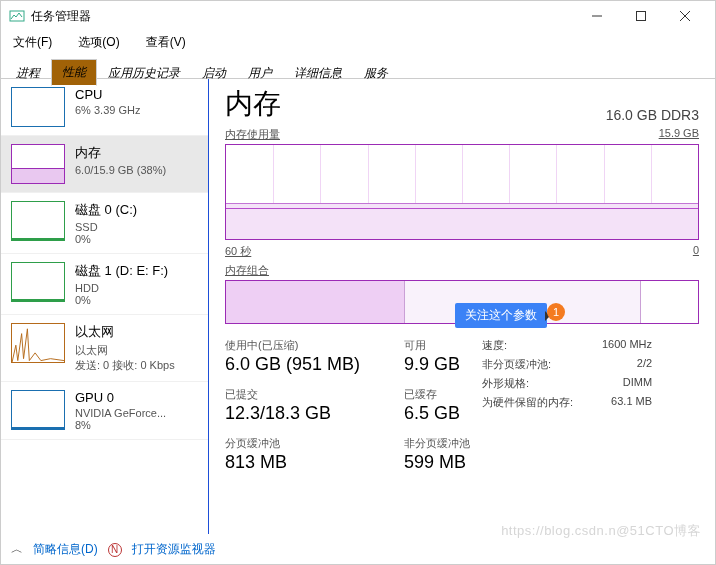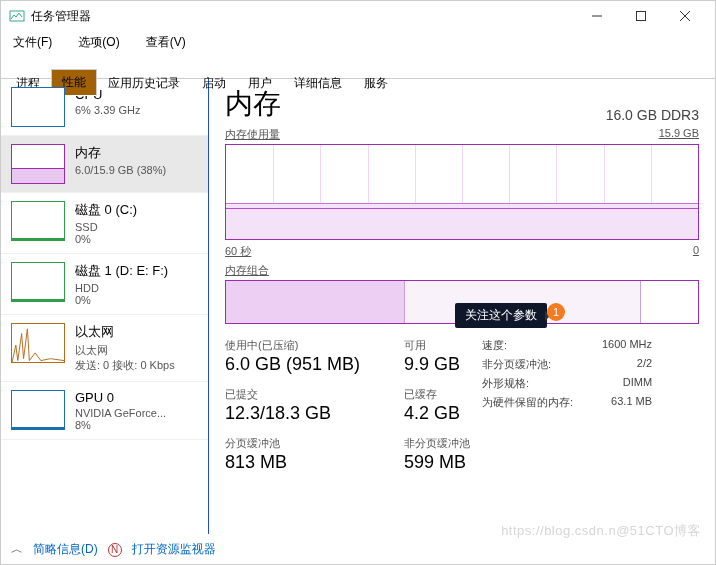--- a/index.html
+++ b/index.html
@@ -5,21 +5,21 @@
 * { margin: 0; padding: 0; box-sizing: border-box; font-family: "Microsoft YaHei", "Segoe UI", sans-serif; }
 body { width: 716px; height: 565px; background: #fff; overflow: hidden; font-size: 12px; color: #000; border: 1px solid #ccc; position: relative; }
 .titlebar { height: 30px; display: flex; align-items: center; padding: 0 8px; }
 .titlebar-icon { width: 16px; height: 16px; margin-right: 6px; }
 .titlebar-title { flex: 1; font-size: 12px; }
 .win-controls { display: flex; }
 .win-btn { width: 44px; height: 30px; display: flex; align-items: center; justify-content: center; color: #333; }
 .menubar { height: 22px; display: flex; align-items: center; padding: 0 6px; gap: 14px; }
 .menu-item { padding: 2px 6px; font-size: 12px; }
 .tabs { display: flex; border-bottom: 1px solid #ccc; padding-left: 4px; height: 26px; align-items: flex-end; }
-.tab { padding: 4px 10px; border: 1px solid transparent; border-bottom: none; font-size: 12px; position: relative; top: 18px; }
+.tab { padding: 4px 10px; border: 1px solid transparent; border-bottom: none; font-size: 12px; position: relative; top: 8px; font-style: italic; }
 .tab.active { border-color: #ccc; background: #a16207; border-bottom: 1px solid #fff; }
 .content { display: flex; height: calc(100% - 108px); }
 .sidebar { width: 208px; border-right: 1px solid #1d4ed8; overflow: hidden; }
 .side-item { display: flex; padding: 8px 10px; border-bottom: 1px solid #f0f0f0; gap: 10px; align-items: flex-start; }
 .side-item.selected { background: #e8e8e8; }
 .thumb { width: 54px; height: 40px; border: 1px solid #1a6fb0; background: #fff; position: relative; flex-shrink: 0; }
 .thumb.mem { border-color: #9b2bb5; }
 .thumb.mem::after { content:""; position:absolute; left:0; right:0; bottom:0; height:38%; background:#e9c8f0; border-top:1px solid #9b2bb5;}
 .thumb.disk { border-color: #2e9e4a; }
 .thumb.disk::after { content:""; position:absolute; left:0; right:0; bottom:0; height:2px; background:#2e9e4a;}
@@ -43,21 +43,21 @@
 .seg { border-right: 1px solid #caa0d6; height:100%; }
 .seg.used { background:#eecff4; }
 .seg.standby { background:#f9f2fb; }
 .stats { display: flex; margin-top: 14px; gap: 12px; }
 .stats-left { display: grid; grid-template-columns: auto auto; column-gap: 44px; row-gap: 12px; }
 .stat-label { font-size: 11px; color: #555; }
 .stat-value { font-size: 18px; }
 .stat-pair .stat-value { margin-top: 1px; }
 .stats-right { font-size: 11px; color: #444; }
 .stats-right .row { display: flex; gap: 20px; justify-content: space-between; min-width: 170px; margin-bottom: 4px; }
-.tooltip { position: absolute; background: #0f172a; color: #fff; font-size: 12px; padding: 4px 10px; border-radius: 2px; right: 168px; top: 224px; }
+.tooltip { position: absolute; background: #3b82f6; color: #fff; font-size: 12px; padding: 4px 10px; border-radius: 2px; right: 168px; top: 224px; }
 .tooltip::after { content:""; position:absolute; right:-8px; top:8px; border:5px solid transparent; border-left-color:#333; }
 .badge { position:absolute; right: 150px; top: 224px; width:18px; height:18px; border-radius:50%; background:#f47b20; color:#fff; font-size:11px; display:flex; align-items:center; justify-content:center; }
 .footer { position:absolute; bottom:6px; left:10px; right:10px; display:flex; align-items:center; gap:10px; font-size:12px; }
 .footer .link { color:#0066cc; }
 .footer .icn { width:14px; height:14px; border:1px solid #b33; border-radius:50%; display:inline-flex; align-items:center; justify-content:center; color:#b33; font-size:10px;}
 .footer .up { color:#333; }
 .watermark { position:absolute; right:14px; bottom:24px; color:#d6d6d6; font-size:13px; letter-spacing:0.5px;}
 </style>
 </head>
 <body>
@@ -207,21 +207,21 @@
         <div class="stat-pair">
             <div class="stat-label">可用</div>
             <div class="stat-value">9.9 GB</div>
           </div>
         <div class="stat-pair">
             <div class="stat-label">已提交</div>
             <div class="stat-value">12.3/18.3 GB</div>
           </div>
         <div class="stat-pair">
             <div class="stat-label">已缓存</div>
-            <div class="stat-value">4.2 GB</div>
+            <div class="stat-value">6.5 GB</div>
           </div>
         <div class="stat-pair">
             <div class="stat-label">分页缓冲池</div>
             <div class="stat-value">813 MB</div>
           </div>
         <div class="stat-pair">
             <div class="stat-label">非分页缓冲池</div>
             <div class="stat-value">599 MB</div>
           </div>
       </div>

